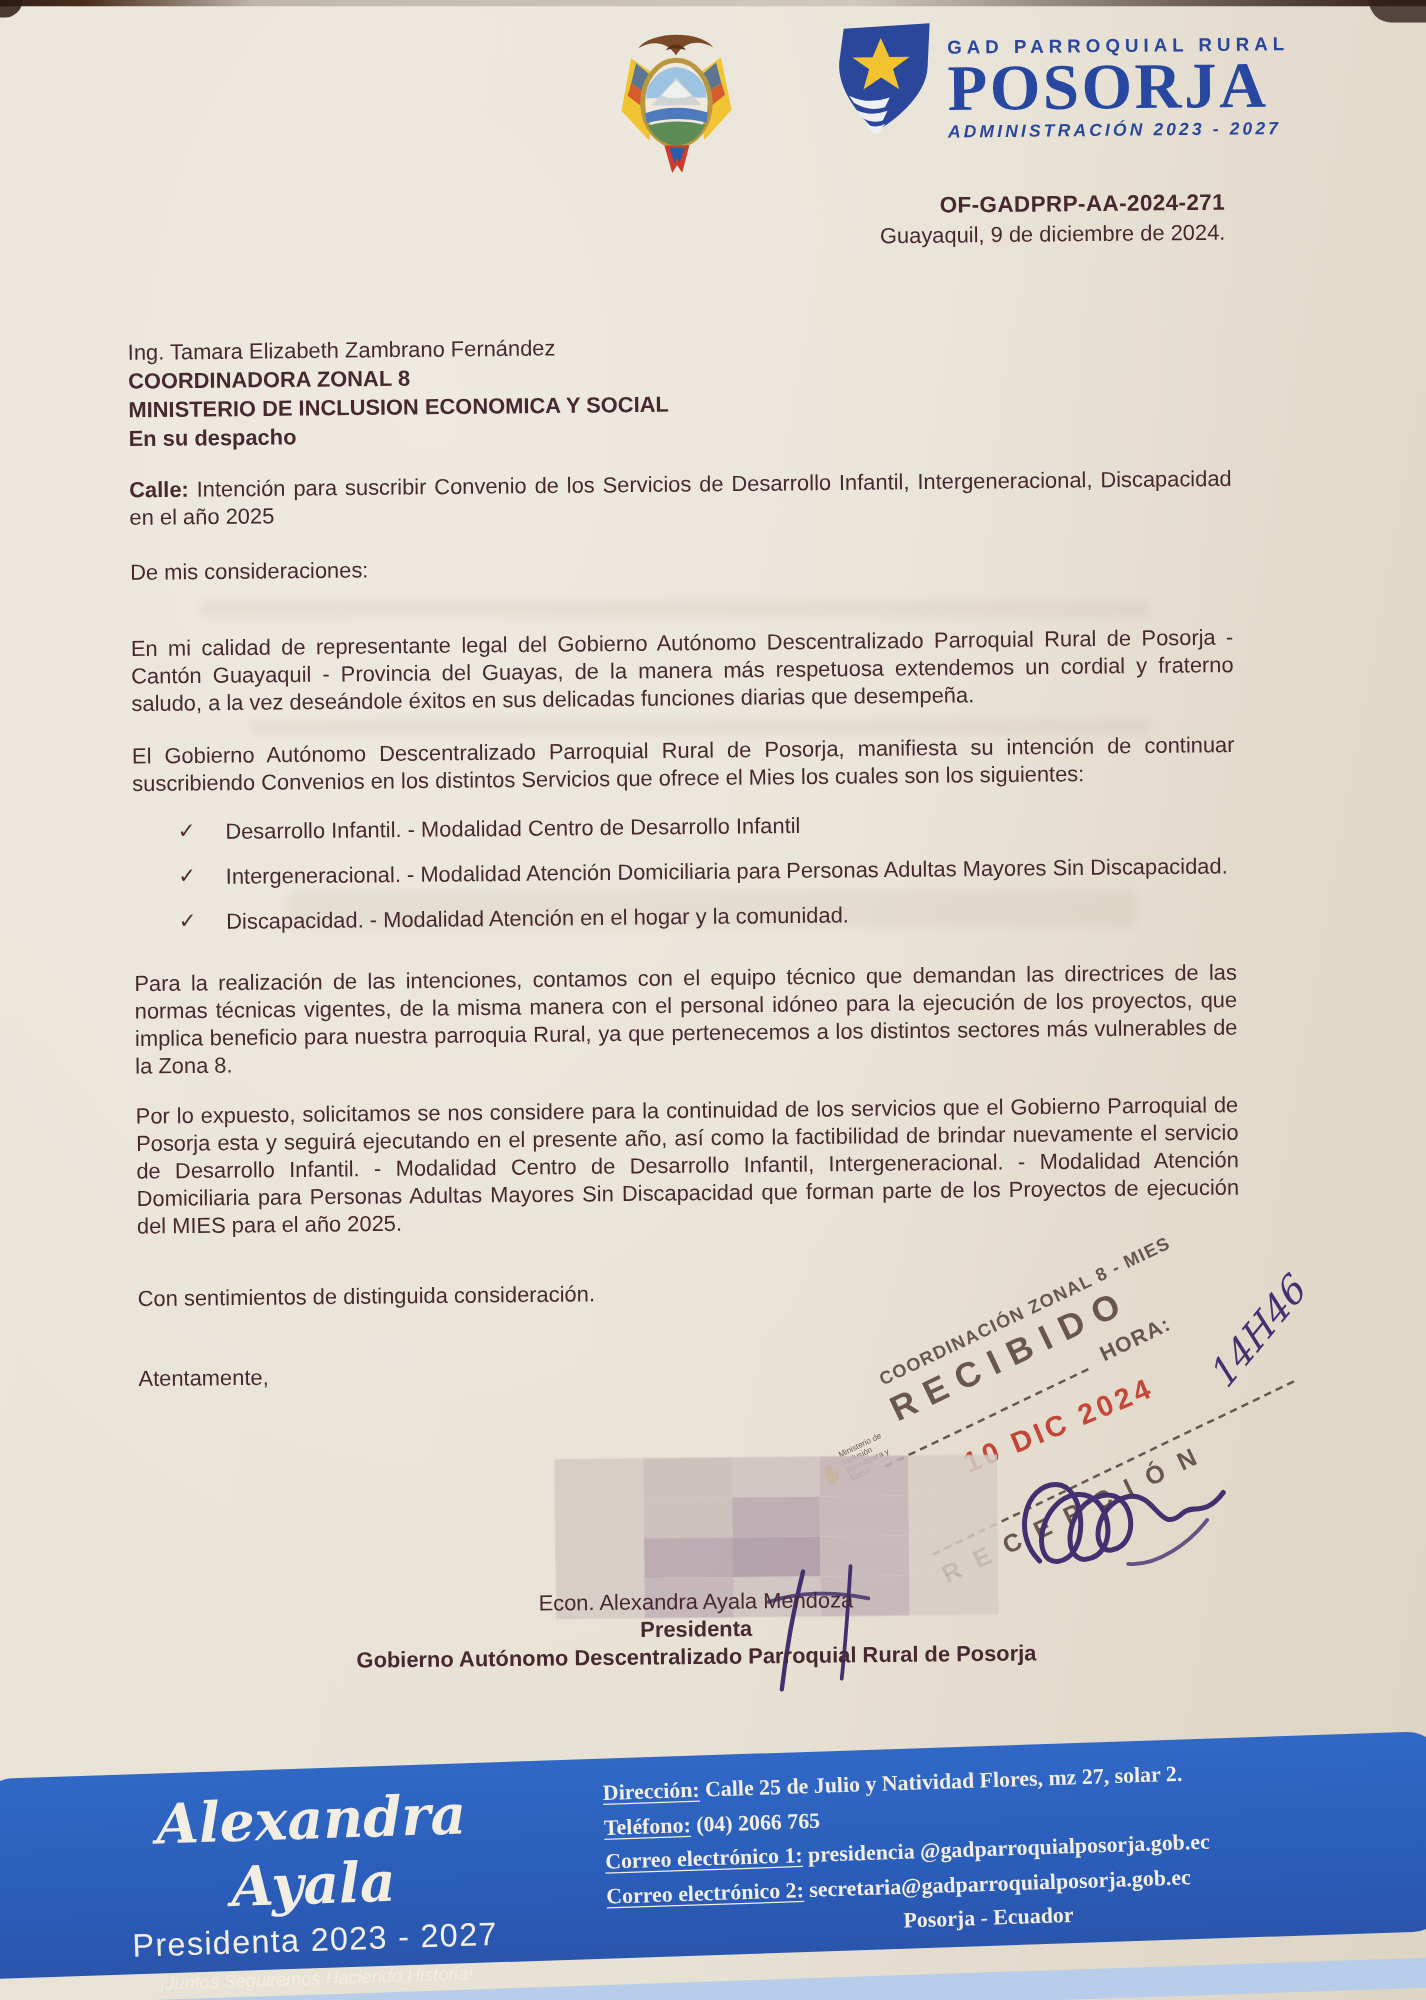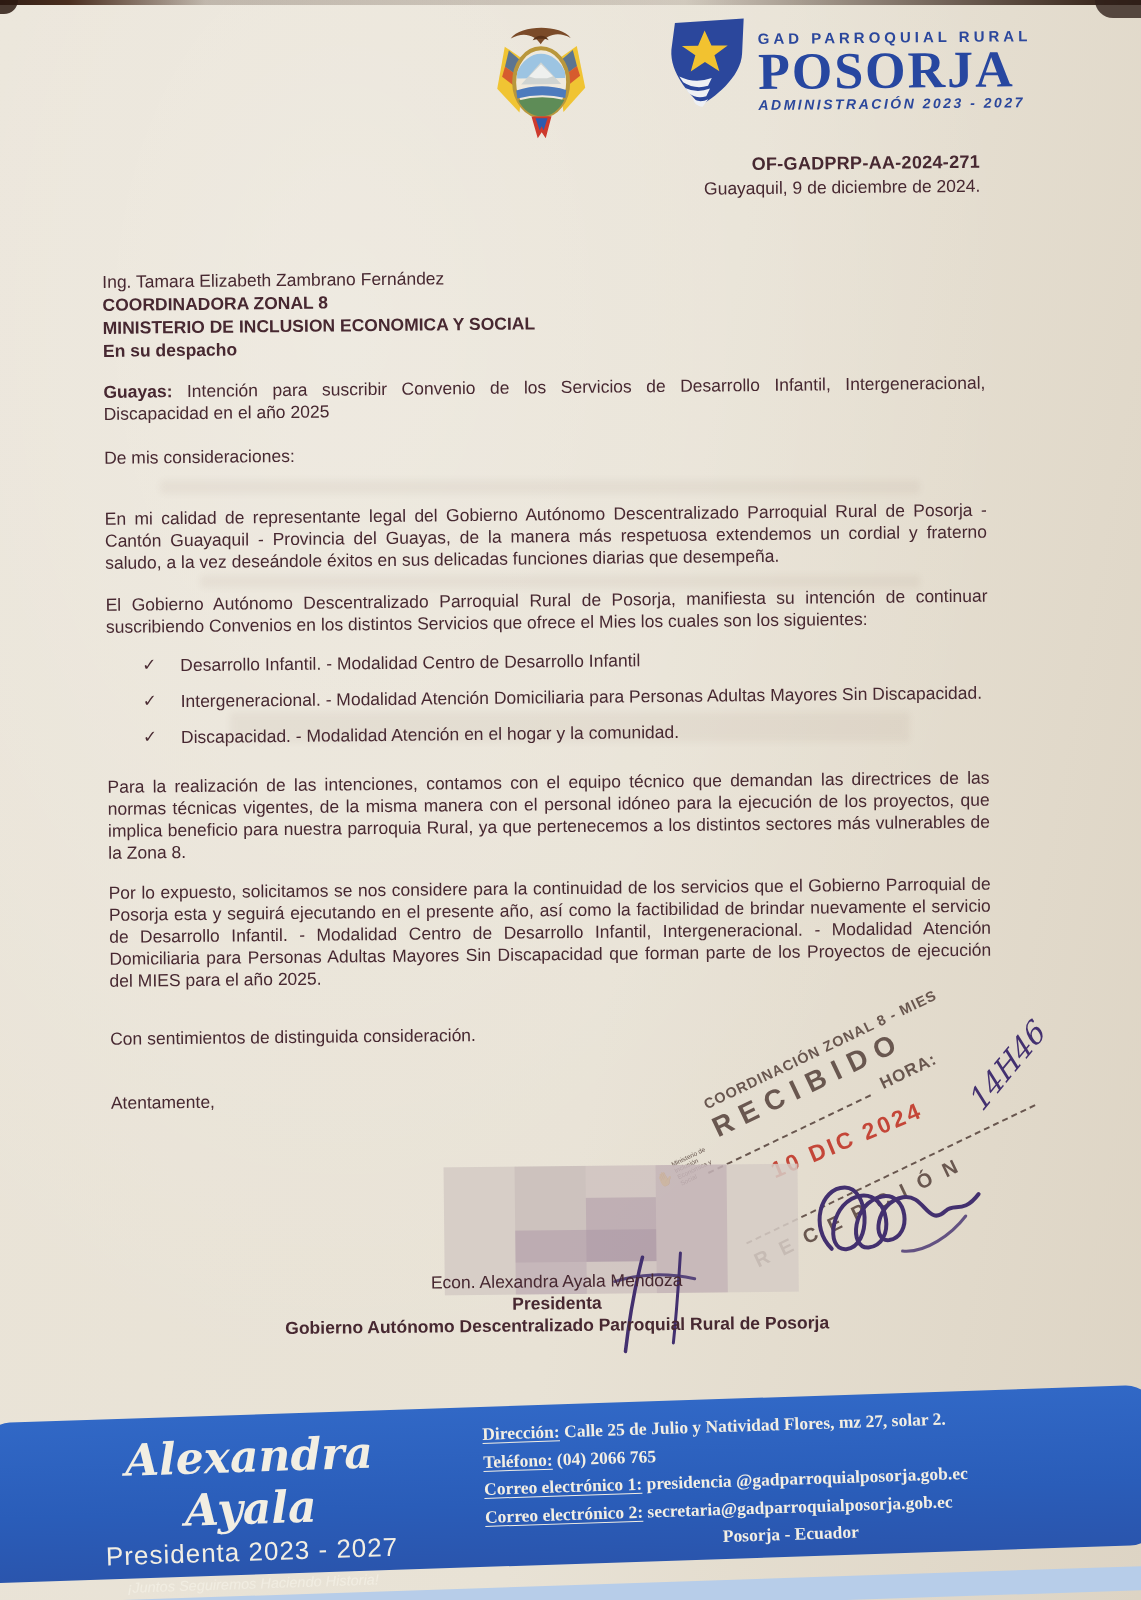--- a/index.html
+++ b/index.html
@@ -157,21 +157,21 @@
       <div class="ref-date">Guayaquil, 9 de diciembre de 2024.</div>
     </div>
 
     <div class="recipient">
       <div>Ing. Tamara Elizabeth Zambrano Fernández</div>
       <div class="b">COORDINADORA ZONAL 8</div>
       <div class="b">MINISTERIO DE INCLUSION ECONOMICA Y SOCIAL</div>
       <div class="b">En su despacho</div>
     </div>
 
-    <div class="para subject"><span class="b">Guayas:</span><span> Intención para suscribir Convenio de los Servicios de Desarrollo Infantil, Intergeneracional, Discapacidad en el año 2025</span></div>
+    <div class="para subject"><span class="b">Calle:</span><span> Intención para suscribir Convenio de los Servicios de Desarrollo Infantil, Intergeneracional, Discapacidad en el año 2025</span></div>
 
     <div class="para salutation">De mis consideraciones:</div>
 
     <div class="para p1">En mi calidad de representante legal del Gobierno Autónomo Descentralizado Parroquial Rural de Posorja - Cantón Guayaquil - Provincia del Guayas, de la manera más respetuosa extendemos un cordial y fraterno saludo, a la vez deseándole éxitos en sus delicadas funciones diarias que desempeña.</div>
     <div class="para p2">El Gobierno Autónomo Descentralizado Parroquial Rural de Posorja, manifiesta su intención de continuar suscribiendo Convenios en los distintos Servicios que ofrece el Mies los cuales son los siguientes:</div>
 
     <div class="bullets">
       <div class="bullet">
         <span class="check">✓</span>
         <span class="btxt">Desarrollo Infantil. - Modalidad Centro de Desarrollo Infantil</span>

